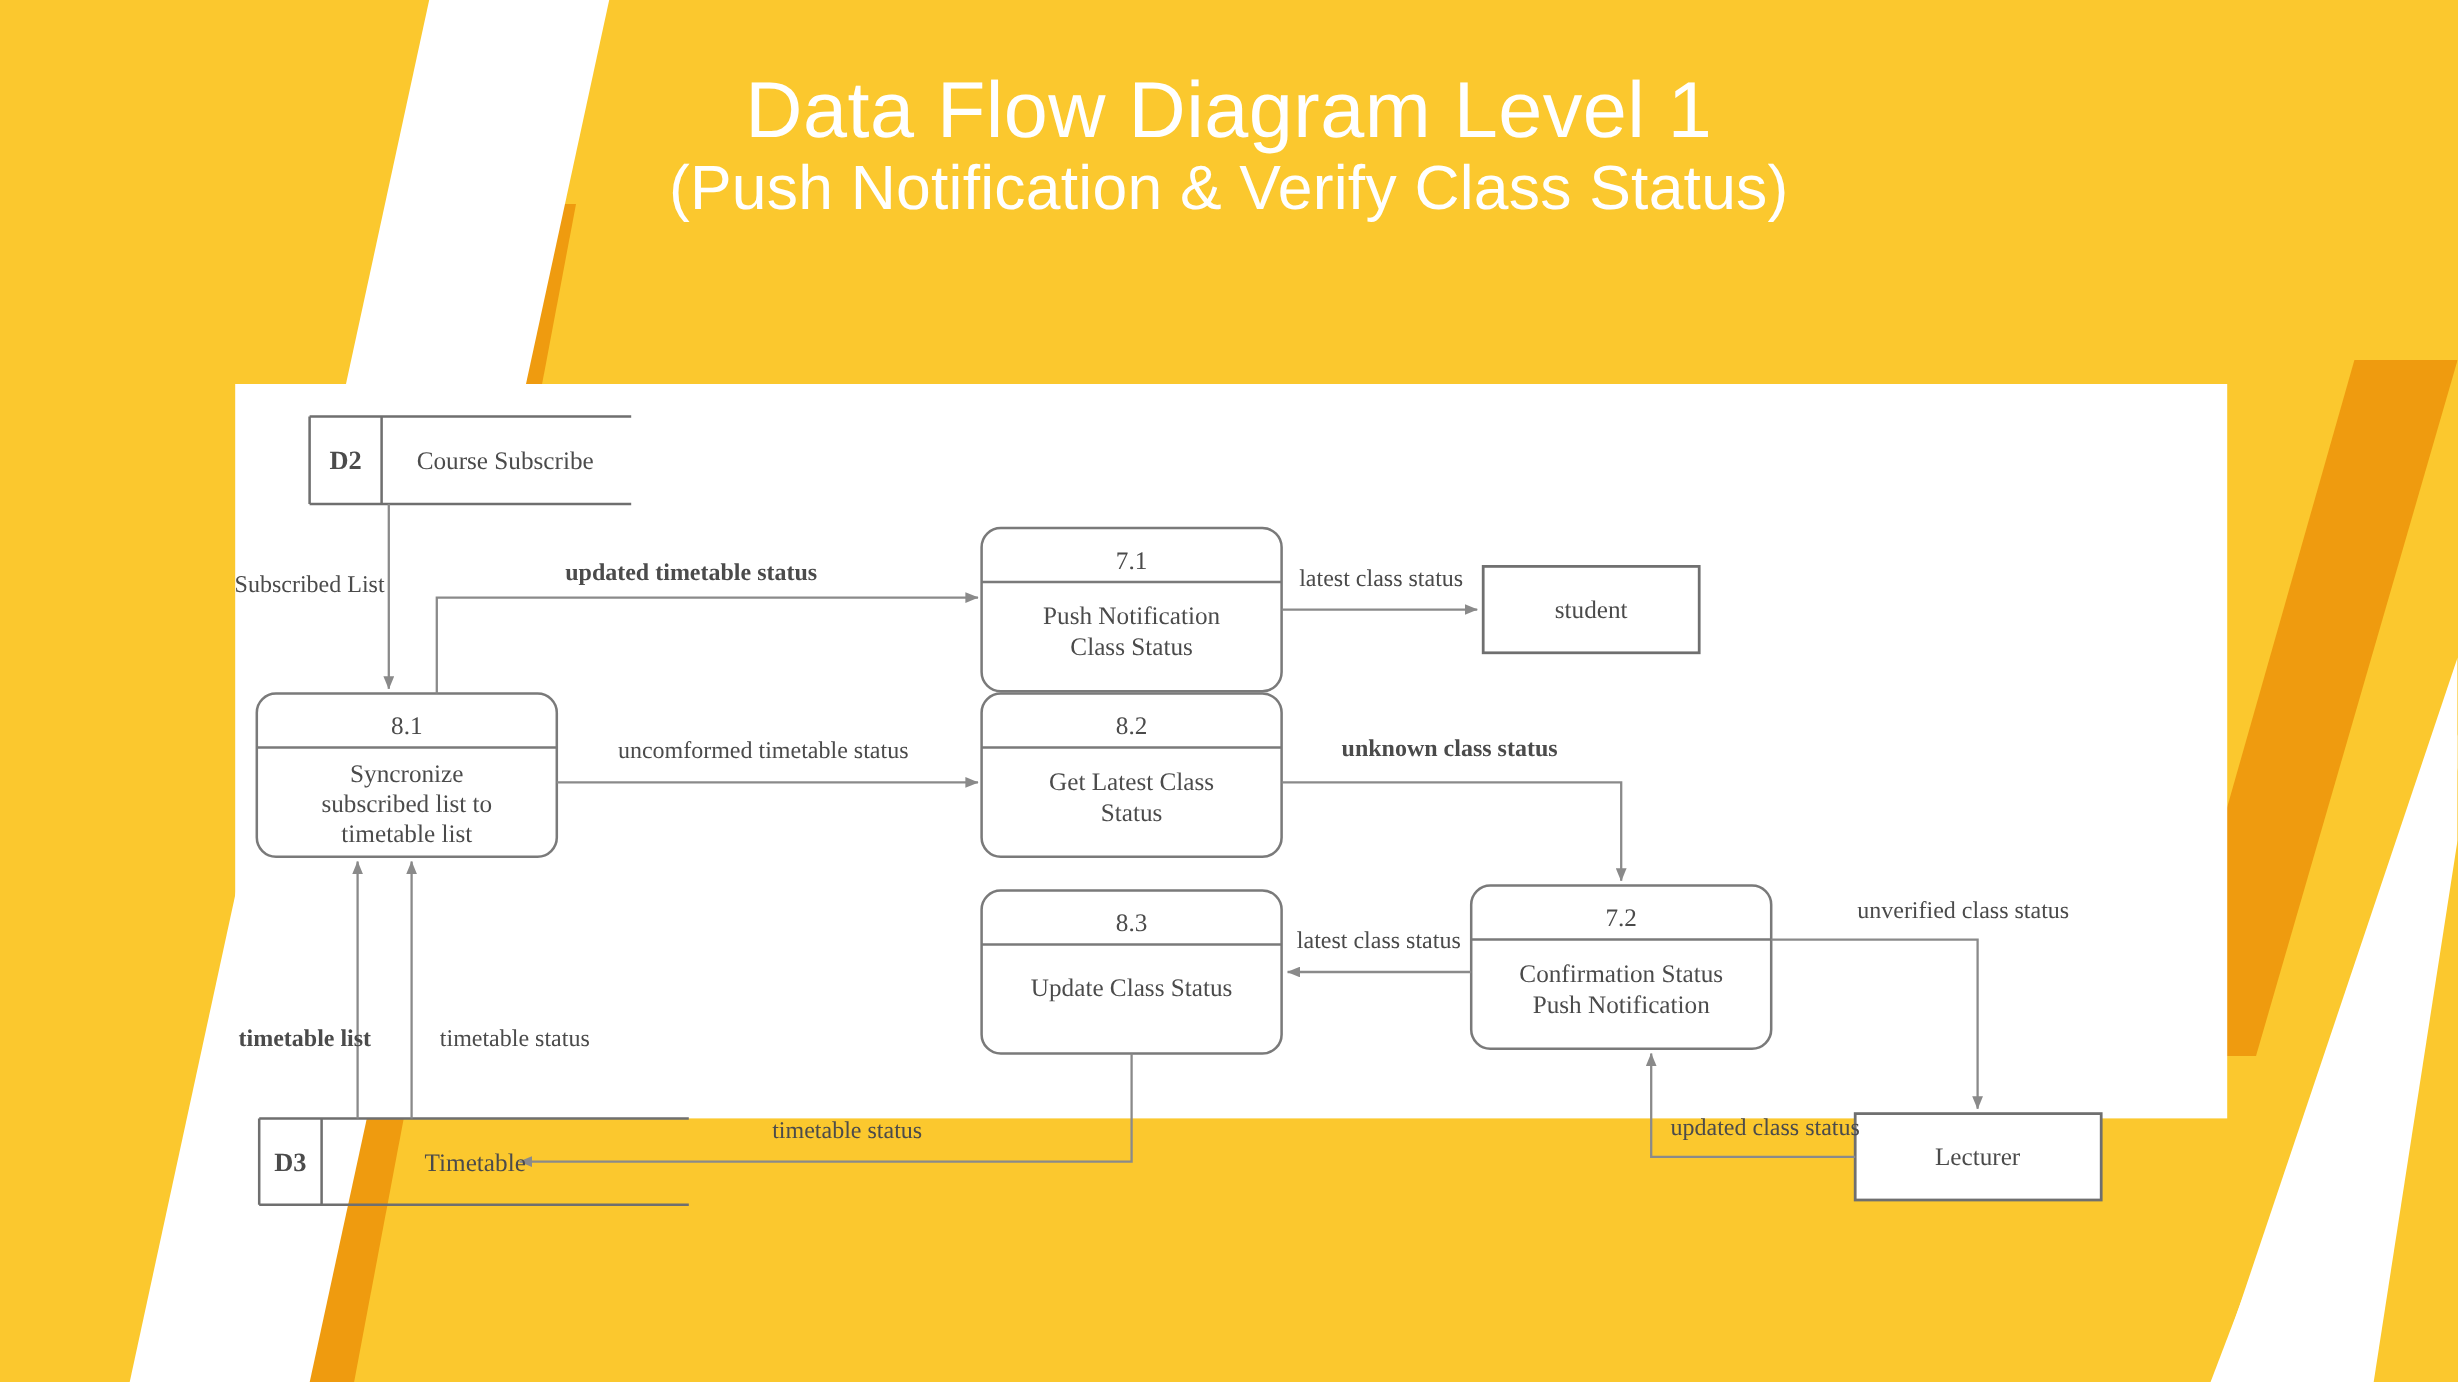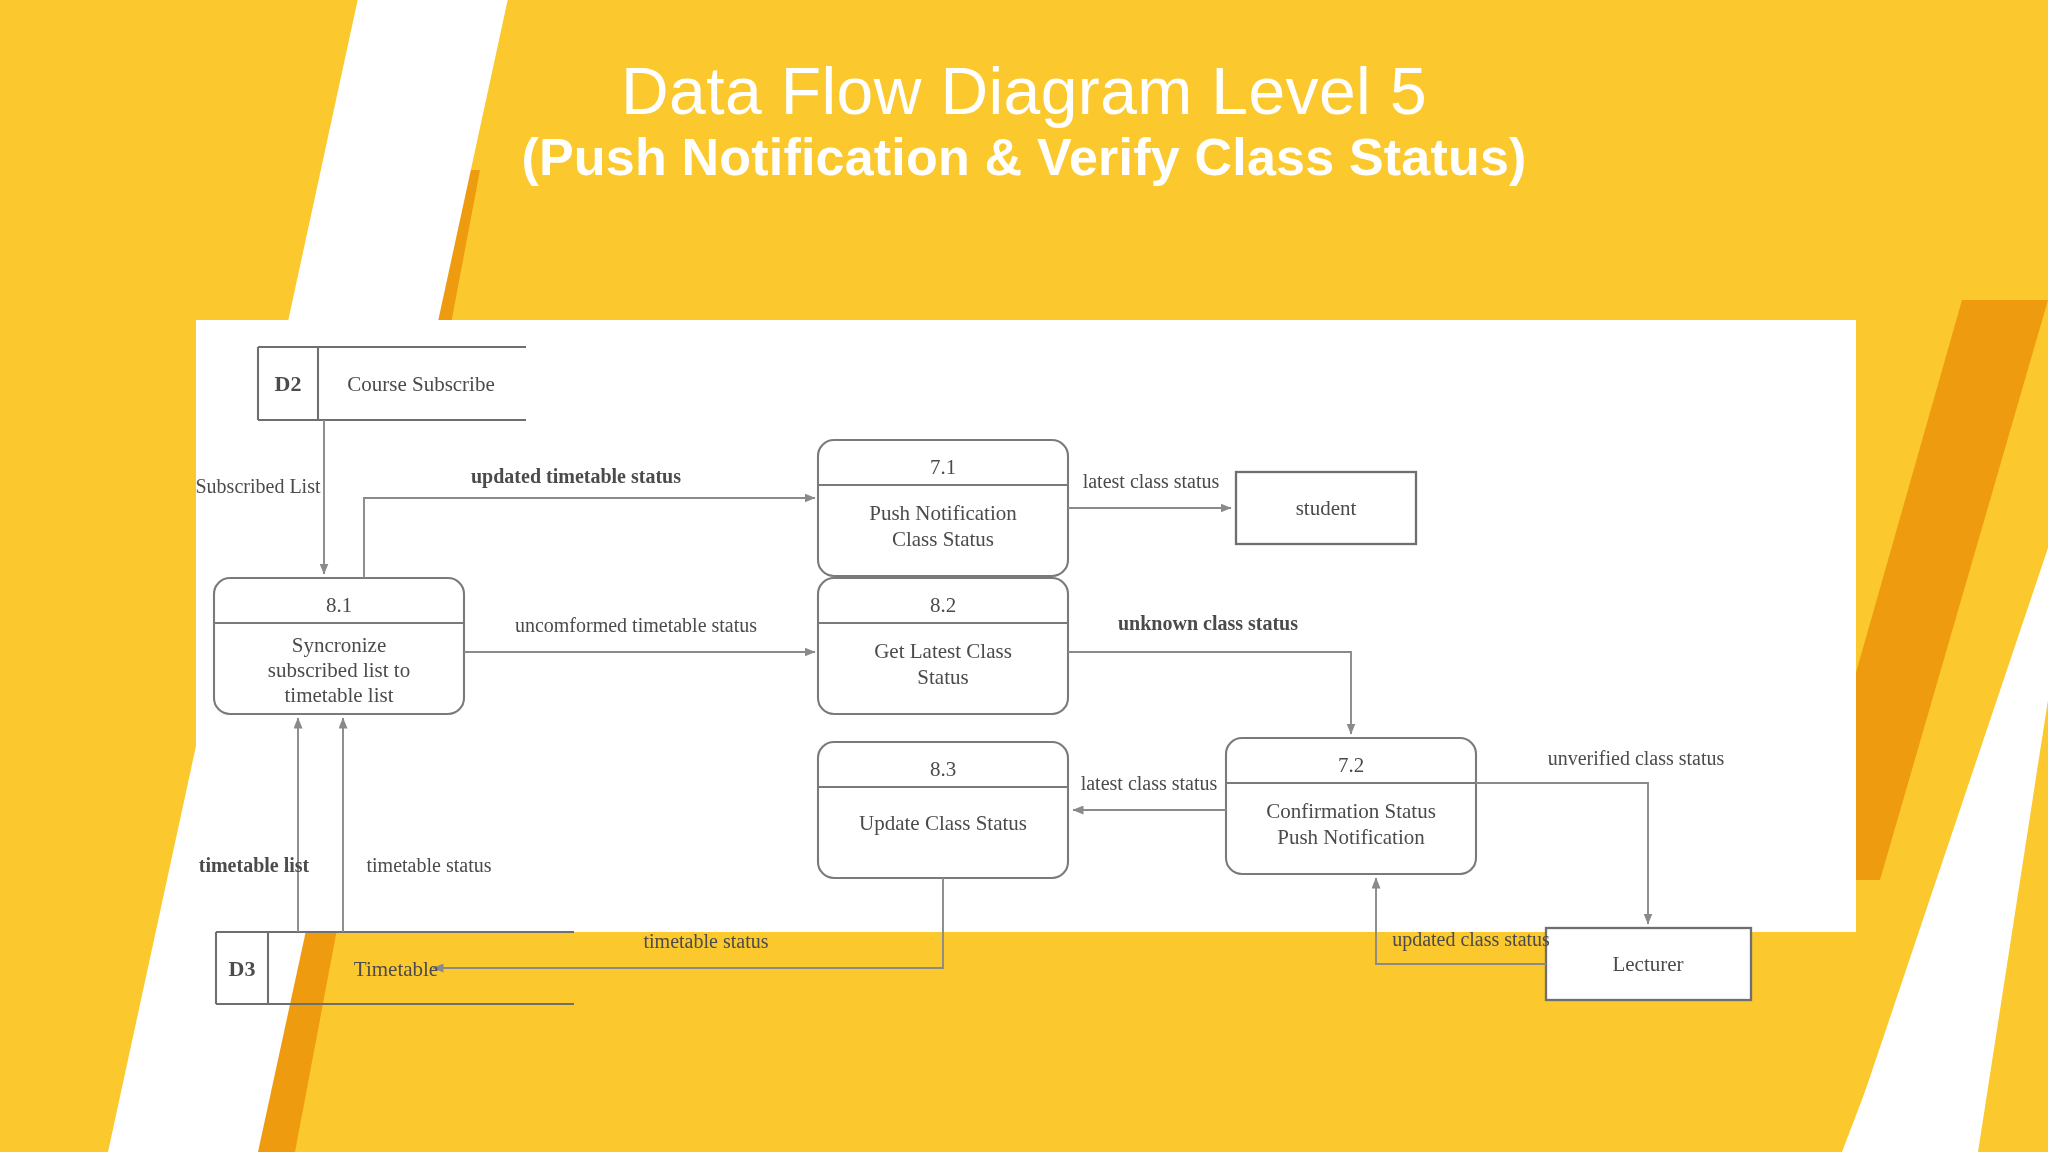--- a/index.html
+++ b/index.html
@@ -16,21 +16,21 @@
     position:absolute;left:0;top:58px;width:2048px;
     text-align:center;color:#ffffff;
     line-height:1.02;
     pointer-events:none;
   }
   #title-line1{
     font-size:66px;font-weight:400;letter-spacing:.4px;
     display:block;
   }
   #title-line2{
-    font-size:52px;font-weight:700;letter-spacing:.2px;
+    font-size:52px;font-weight:400;letter-spacing:.2px;
     display:block;margin-top:6px;
   }
   
   #diagram-panel{
     position:absolute;left:196px;top:320px;
     width:1660px;height:612px;
     background:#ffffff;
   }
   #dfd-svg{display:block;width:1660px;height:772px;}
   .box-line{fill:#ffffff;stroke:#7a7a7a;stroke-width:2.1;}
@@ -57,21 +57,21 @@
 
   <polygon points="108,1152 258,1152 512,-20 362,-20" fill="#FFFFFF"></polygon>
 
   <polygon points="1797,880 1880,880 2048,300 1962,300" fill="#EF9B0F"></polygon>
 
   <polygon points="1842,1152 1978,1152 2048,700 2048,612" fill="#FFFFFF"></polygon>
   <polygon points="1838,1172 1952,1172 2048,640 2048,548" fill="#FFFFFF"></polygon>
 </svg>
 
 <div id="title-block">
-  <span id="title-line1">Data Flow Diagram Level 5</span>
+  <span id="title-line1">Data Flow Diagram Level 1</span>
   <span id="title-line2">(Push Notification &amp; Verify Class Status)</span>
 </div>
 
 <div id="diagram-panel">
 <svg id="dfd-svg" viewBox="0 0 1660 772">
   <defs>
     <marker id="ah" markerWidth="11" markerHeight="9" refX="10.5" refY="4.5" orient="auto" markerUnits="userSpaceOnUse">
       <path d="M0,0 L11,4.5 L0,9 z" fill="#8a8a8a"></path>
     </marker>
   </defs>

